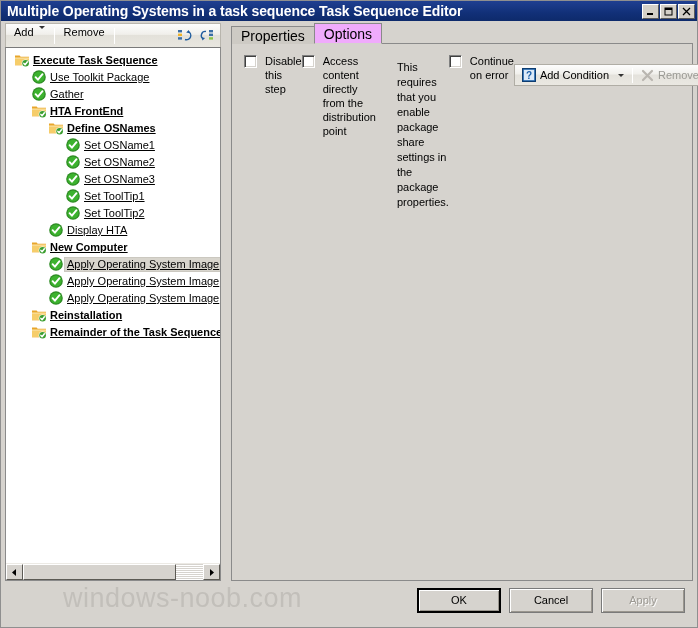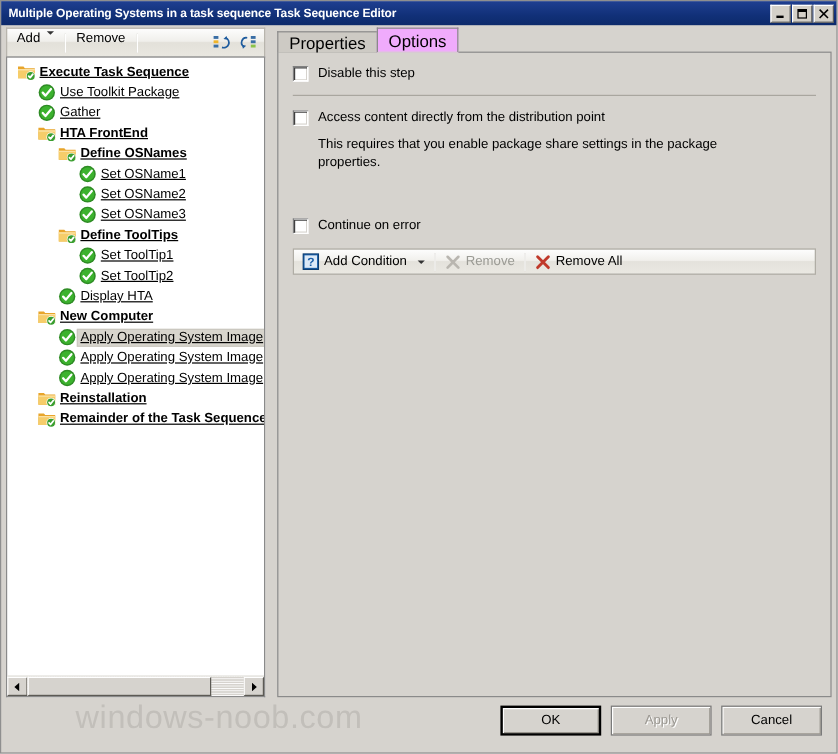--- a/index.html
+++ b/index.html
@@ -31,21 +31,21 @@
   .titlebar {
     height: 20px;
     background: linear-gradient(to bottom, #1f3f91 0%, #113078 60%, #0d2a6b 100%);
     display: flex;
     align-items: center;
     padding: 0 2px 0 6px;
     flex: none;
   }
   .titlebar-text {
     color: #ffffff;
-    font-size: 10px;
+    font-size: 14px;
     font-weight: bold;
     white-space: nowrap;
     overflow: hidden;
     flex: 1;
     letter-spacing: -0.1px;
   }
   .titlebar-buttons { display: flex; gap: 1px; align-items: center; }
   .tb-btn {
     width: 17px; height: 15px;
     background: #d4d0c8;
@@ -223,21 +223,21 @@
   .tab.inactive { background: #cdcac4; margin-top: 3px; }
 
   
   .panel {
     flex: 1;
     background: #d6d3ce;
     border: 1px solid #8a8a8a;
     margin-top: -1px;
     padding: 10px 12px 10px 12px;
     display: flex;
-    flex-direction: column;
+    flex-direction: row;
     min-height: 0;
   }
   .chk-row {
     display: flex;
     align-items: flex-start;
     margin-bottom: 2px;
   }
   .chk {
     width: 13px; height: 13px; flex: none;
     background: #ffffff;
@@ -517,34 +517,20 @@
               <div style="width: 59px; flex: 0 0 auto;"></div>
               <span style="width: 16px; height: 16px; flex: 0 0 auto; display: block;">
                 <svg class="tree-ico" viewBox="0 0 16 16">
                   <circle cx="8" cy="8" r="6.8" fill="#2e8b24"></circle>
                   <circle cx="8" cy="8" r="5.6" fill="#3cb22e"></circle>
                   <path d="M4.6 8.2 L6.9 10.7 L11.5 5.2" stroke="#ffffff" stroke-width="1.9" fill="none" stroke-linecap="round" stroke-linejoin="round"></path>
                 </svg>
               </span>
               <span class="lbl">Set OSName3</span>
             </div>
-            <div class="tree-row group">
-              <div style="width: 42px; flex: 0 0 auto;"></div>
-              <span style="width: 16px; height: 16px; flex: 0 0 auto; display: block;">
-                <svg class="tree-ico" viewBox="0 0 16 16">
-                  <path d="M1 3.5 h4.6 l1.1 1.3 H15 v8.4 H1 Z" fill="#e8a52b"></path>
-                  <path d="M1 5.6 h14 v7.6 H1 Z" fill="#f6cd6a"></path>
-                  <path d="M1 5.6 h14 v1.1 H1 Z" fill="#fbe0a2"></path>
-                  <circle cx="11.6" cy="11.3" r="3.9" fill="#ffffff"></circle>
-                  <circle cx="11.6" cy="11.3" r="3.3" fill="#3a9e2f"></circle>
-                  <path d="M9.9 11.4 L11.1 12.7 L13.4 9.8" stroke="#ffffff" stroke-width="1.5" fill="none" stroke-linecap="round" stroke-linejoin="round"></path>
-                </svg>
-              </span>
-              <span class="lbl">Define ToolTips</span>
-            </div>
             <div class="tree-row step">
               <div style="width: 59px; flex: 0 0 auto;"></div>
               <span style="width: 16px; height: 16px; flex: 0 0 auto; display: block;">
                 <svg class="tree-ico" viewBox="0 0 16 16">
                   <circle cx="8" cy="8" r="6.8" fill="#2e8b24"></circle>
                   <circle cx="8" cy="8" r="5.6" fill="#3cb22e"></circle>
                   <path d="M4.6 8.2 L6.9 10.7 L11.5 5.2" stroke="#ffffff" stroke-width="1.9" fill="none" stroke-linecap="round" stroke-linejoin="round"></path>
                 </svg>
               </span>
               <span class="lbl">Set ToolTip1</span>
@@ -725,17 +711,17 @@
         </div>
 
 
       </div>
     </div>
   </div>
 
   <div class="footer">
     <div class="watermark">windows-noob.com</div>
     <div class="btn default">OK</div>
+    <div class="btn">Cancel</div>
     <div class="btn disabled">Apply</div>
-    <div class="btn">Cancel</div>
   </div>
 
 </div>
 
 </body></html>

